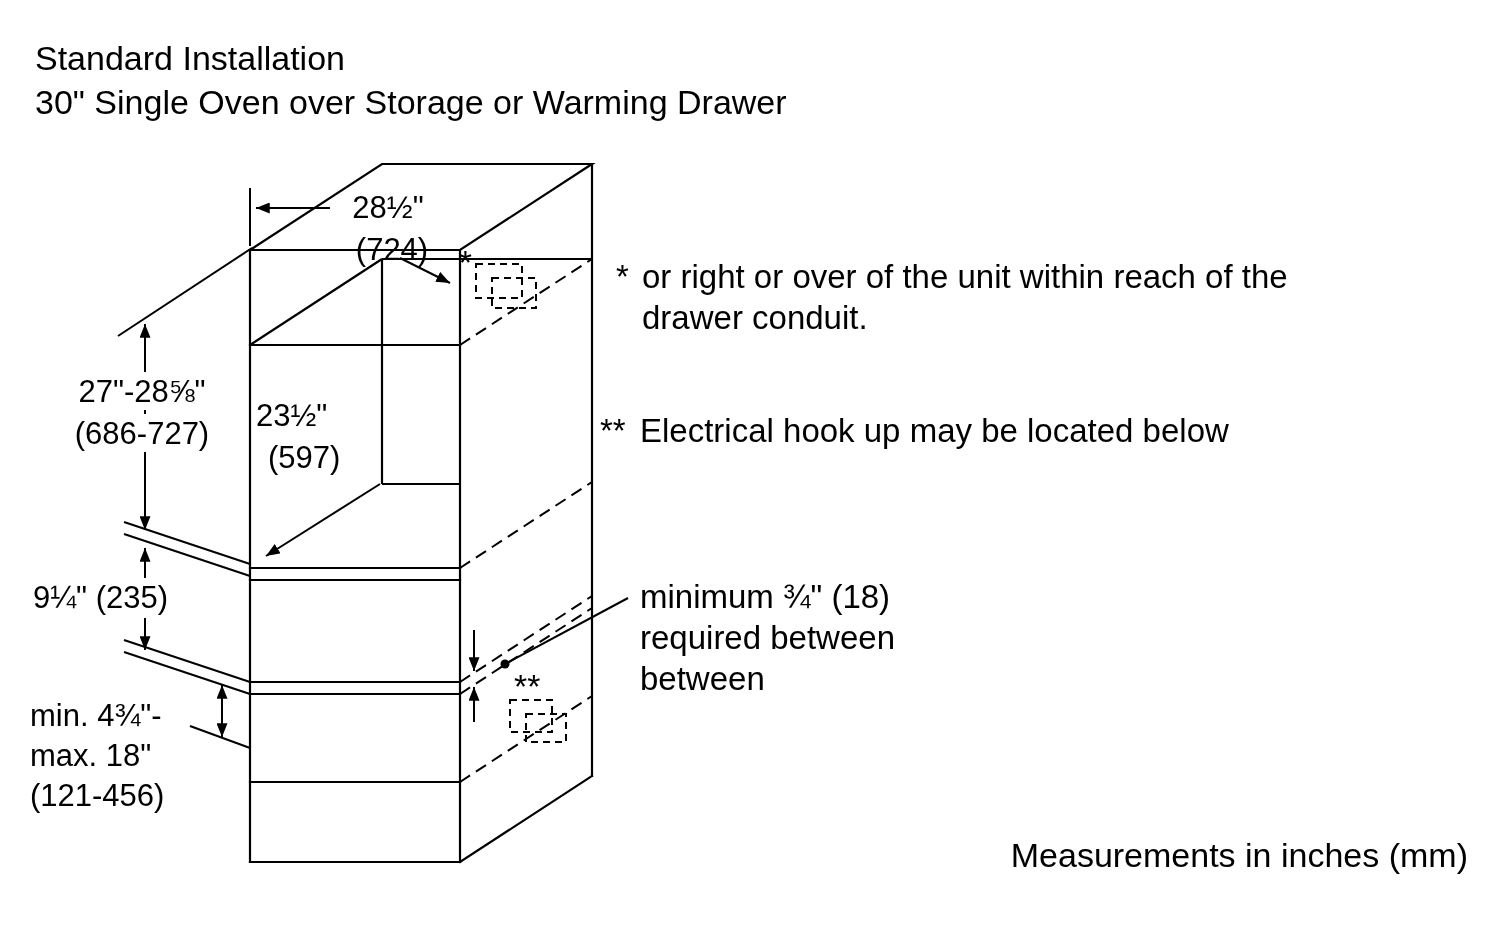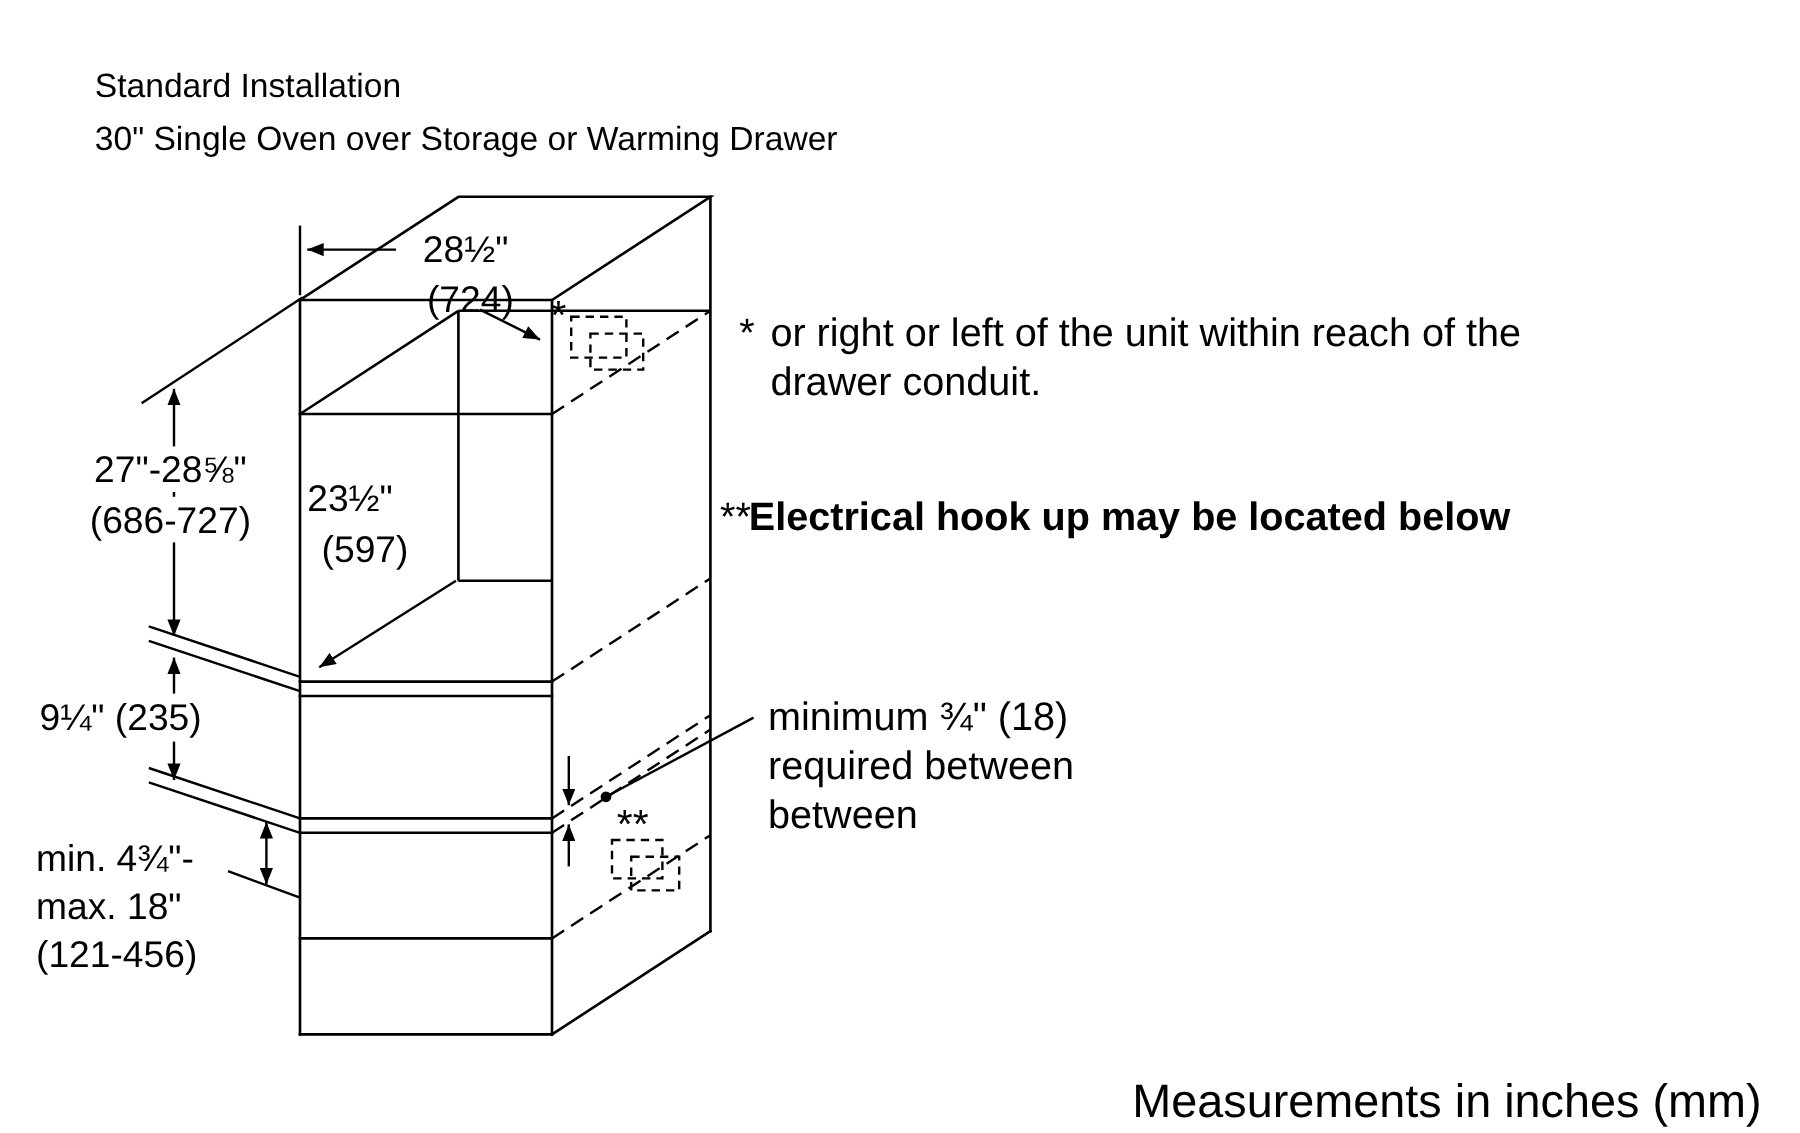--- a/index.html
+++ b/index.html
@@ -2,27 +2,27 @@
 <html><head>
 <meta charset="utf-8">
 <style>
   html,body { margin:0; padding:0; }
   body {
     width:1500px; height:944px; background:#ffffff; color:#000;
     font-family:"Liberation Sans", sans-serif;
     position:relative; overflow:hidden;
   }
   .abs { position:absolute; }
-  .title { left:35px; top:50px; font-size:28px; line-height:44px; white-space:nowrap;margin-left:44px; }
+  .title { left:35px; top:36px; font-size:34px; line-height:44px; white-space:nowrap; }
   .note { font-size:33px; line-height:41px; white-space:nowrap; }
   .note .marker { position:absolute; left:0; top:0; }
   .note .nlines { position:relative; }
   #note-junction .nlines { margin-left:26px; }
-  #note-electrical .nlines { margin-left:24px;font-weight:bold; }
-  .footer { right:32px; top:897px; font-size:39px; white-space:nowrap; }
+  #note-electrical .nlines { margin-left:40px; }
+  .footer { right:32px; top:836px; font-size:34px; white-space:nowrap; }
   svg { position:absolute; left:0; top:0; }
   svg text { font-family:"Liberation Sans", sans-serif; font-size:31px; fill:#000; }
   svg text.star { font-size:34px; }
 </style>
 </head>
 <body>
 
 <svg width="1500" height="944" viewBox="0 0 1500 944">
   <defs>
     <marker id="ae" viewBox="0 0 10 8" refX="10" refY="4" markerWidth="14" markerHeight="11" orient="auto" markerUnits="userSpaceOnUse">
@@ -124,21 +124,21 @@
 </svg>
 
 <div class="abs title">
   <div>Standard Installation</div>
   <div>30" Single Oven over Storage or Warming Drawer</div>
 </div>
 
 <div id="note-junction" class="abs note" style="left:616px; top:256px;">
   <span class="marker">*</span>
   <div class="nlines">
-    <div>or right or left of the unit within reach of the</div>
+    <div>or right or over of the unit within reach of the</div>
     <div>drawer conduit.</div>
   </div>
 </div>
 
 <div id="note-electrical" class="abs note" style="left:600px; top:410px;">
   <span class="marker">**</span>
   <div class="nlines">
     <div>Electrical hook up may be located below</div>
   </div>
 </div>

